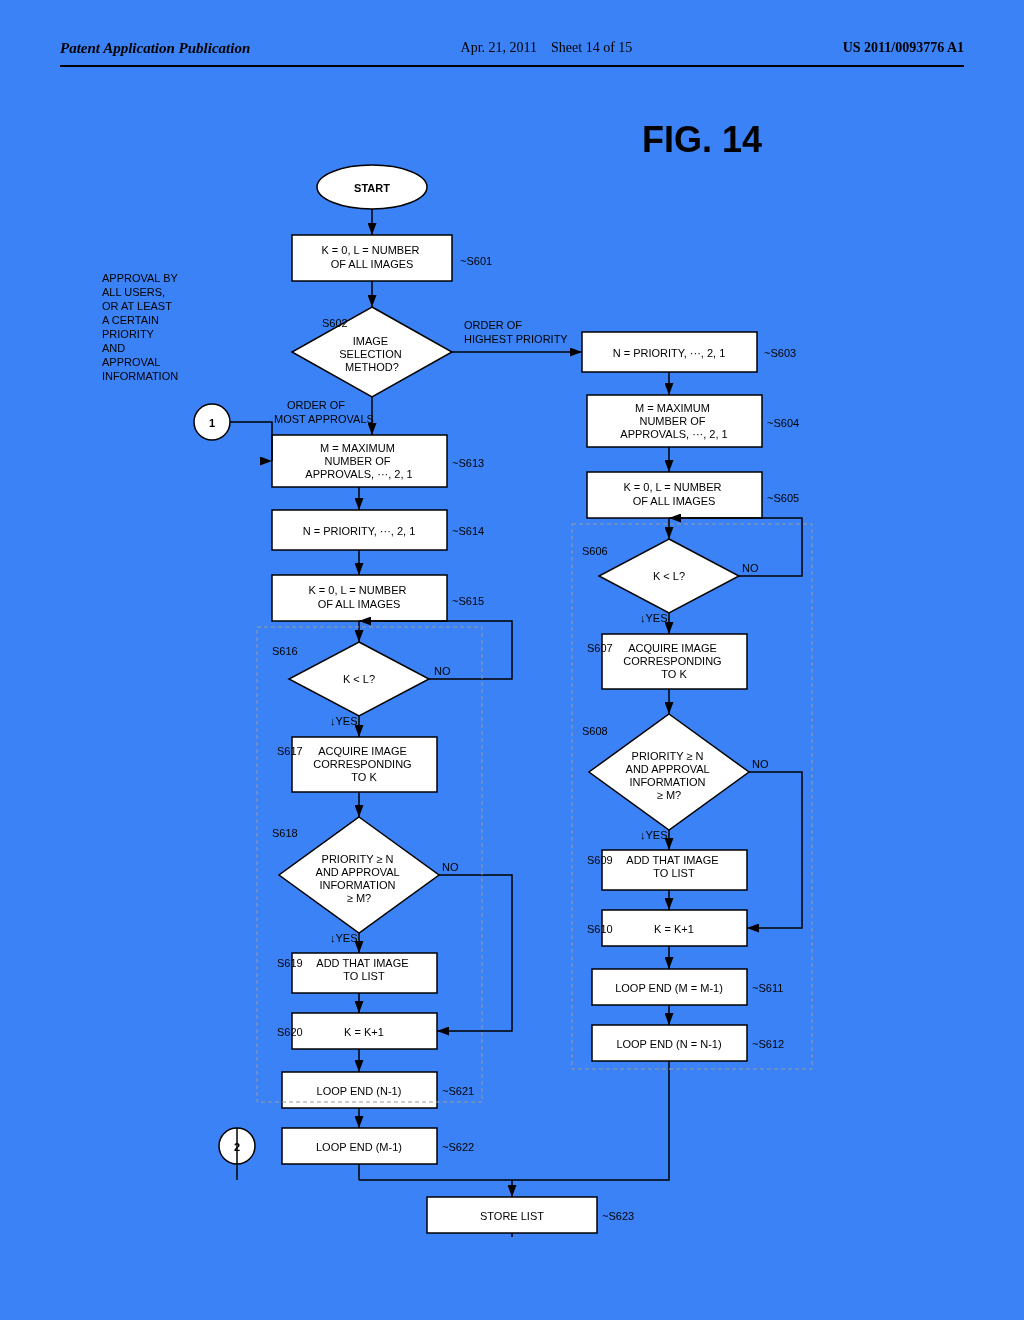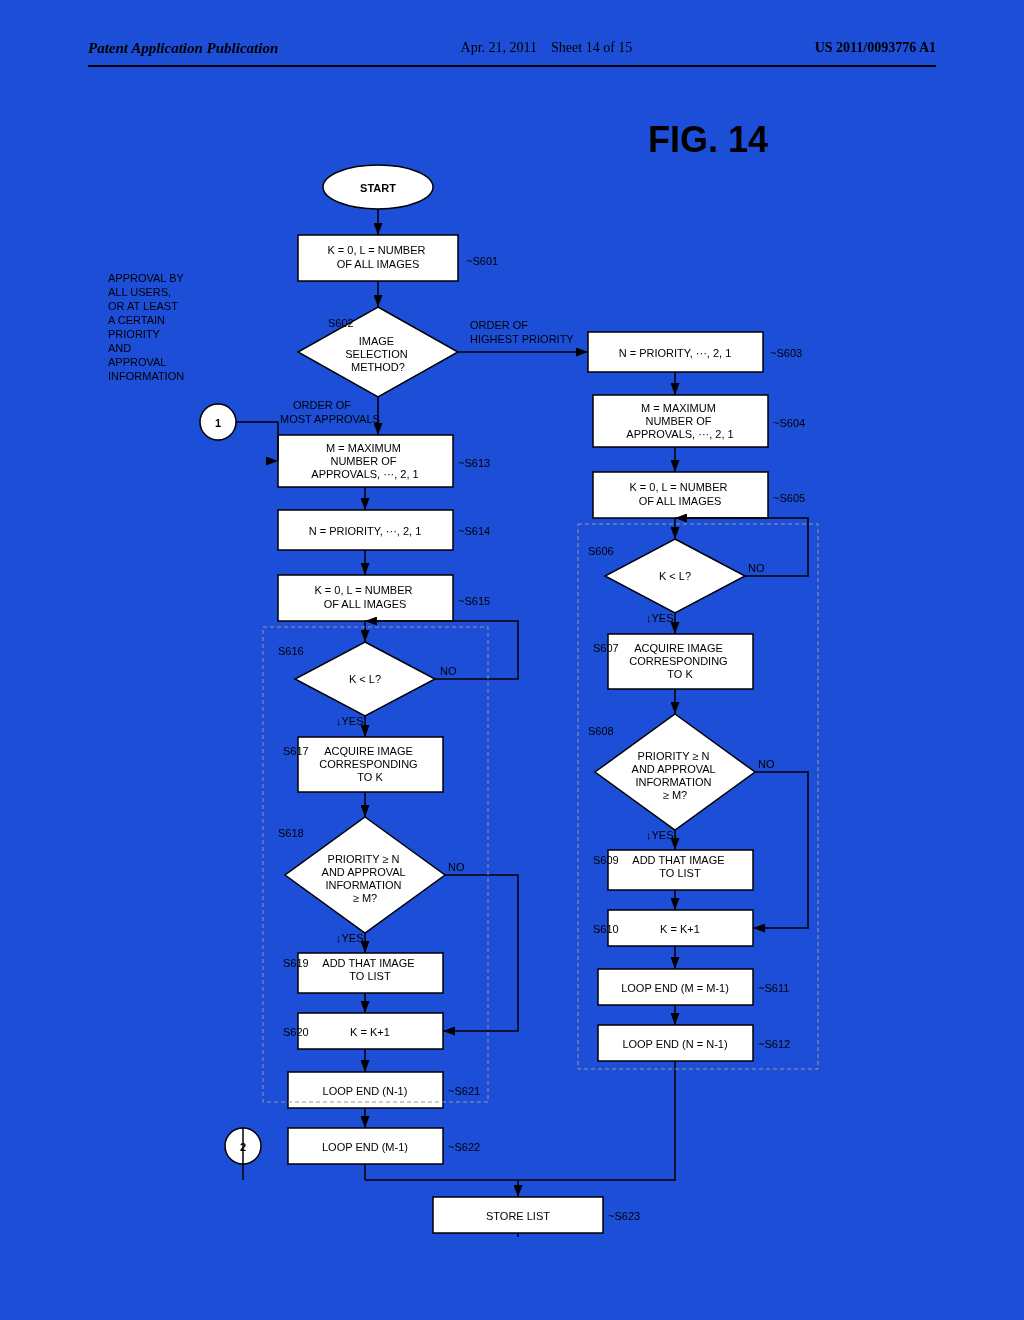--- a/index.html
+++ b/index.html
@@ -8,23 +8,23 @@
       font-family: 'Times New Roman', Times, serif;
       width: 1024px;
       min-height: 1320px;
       position: relative;
       overflow: hidden;
     }
 
     .page {
       width: 1024px;
       min-height: 1320px;
-      background: #1d4ed8;
+      background: #3b82f6;
       position: relative;
-      padding: 40px 88px;
+      padding: 40px 60px;
     }
 
     .header {
       display: flex;
       justify-content: space-between;
       align-items: flex-start;
       border-bottom: 2px solid #000;
       padding-bottom: 8px;
       margin-bottom: 20px;
     }

